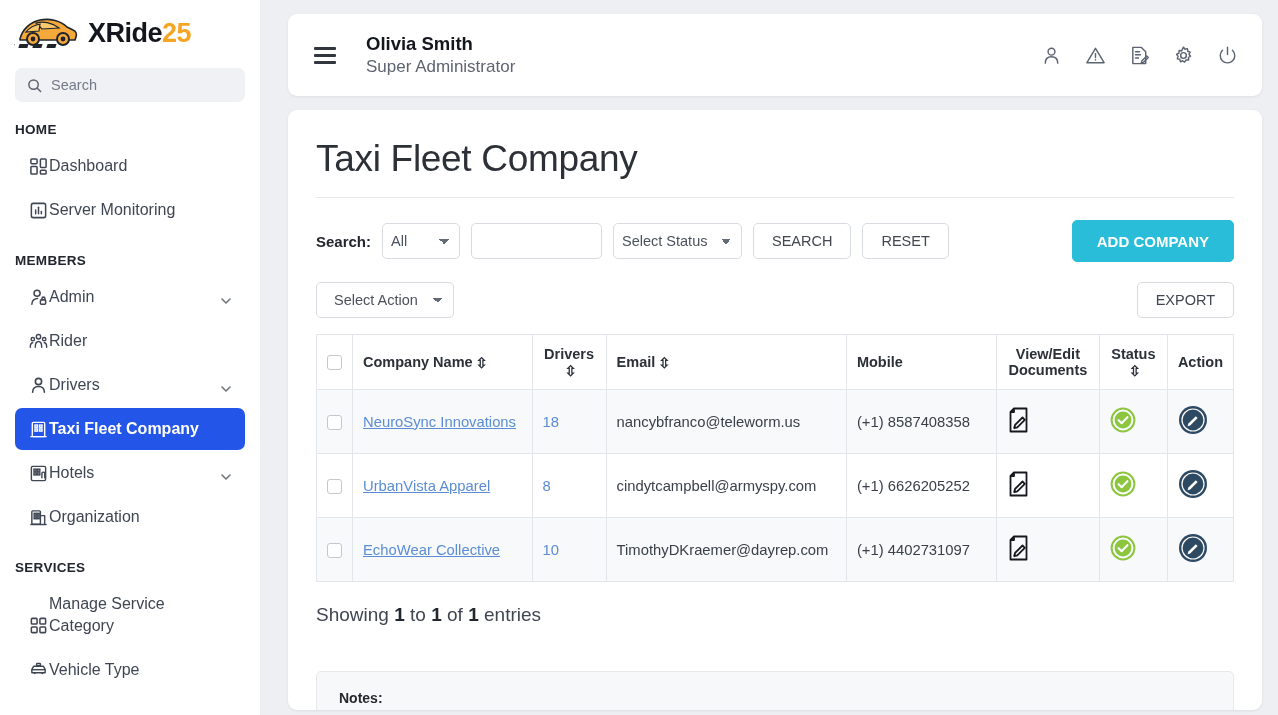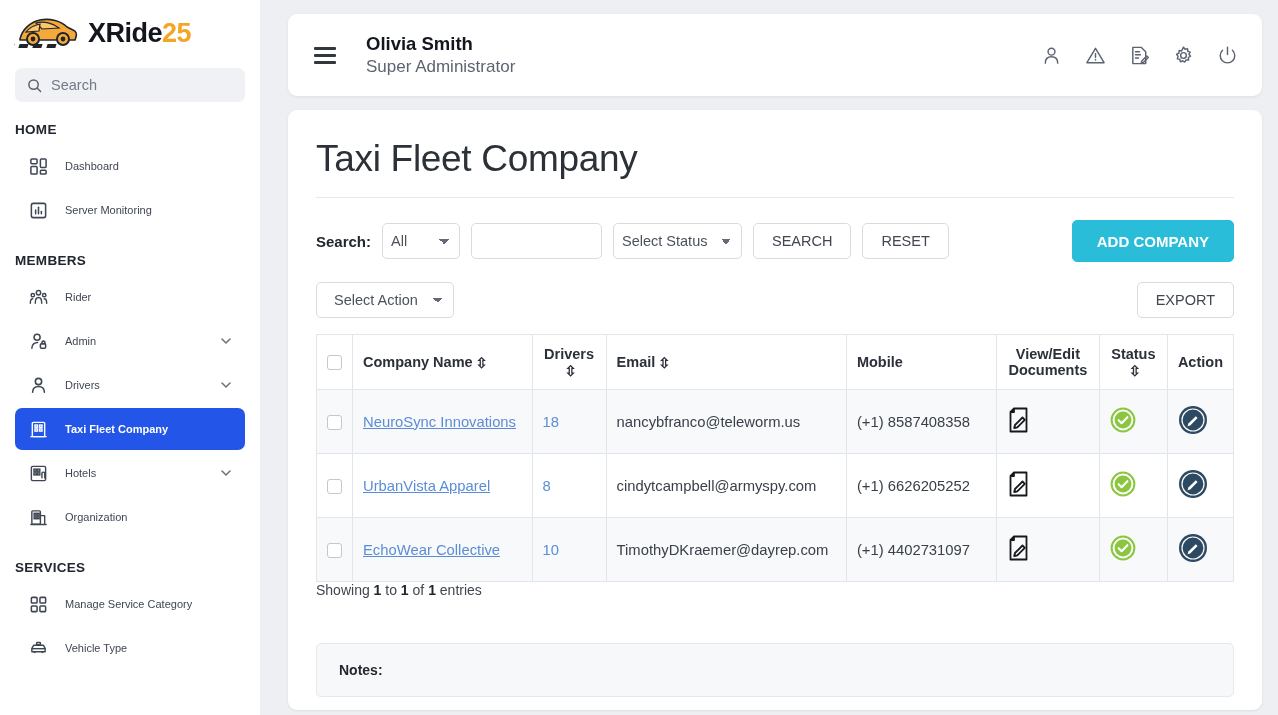--- a/index.html
+++ b/index.html
@@ -49,27 +49,26 @@
   }
   .search-box input::placeholder { color: #737a87; }
 
   .nav-section {
     font-size: 13.5px; font-weight: bold;
     color: #22262e;
     letter-spacing: 0.3px;
     padding: 20px 0 6px 15px;
   }
   .nav-item {
-    display: flex; align-items: center;
-    gap: 16px;
+    display: flex; align-items: flex-end;
     margin: 2px 15px;
     padding: 10px 12px;
     border-radius: 7px;
     color: #3f4653;
-    font-size: 11px;
+    font-size: 16px;
     cursor: pointer;
     line-height: 1.35;
   }
   .nav-item .ico {
     width: 22px; height: 22px; flex-shrink: 0;
     display: flex; align-items: center; justify-content: center;
   }
   .nav-item .label { flex: 1; }
   .nav-item .chev { width: 14px; flex-shrink: 0; opacity: .75; }
   .nav-item.active {
@@ -196,21 +195,21 @@
     color: #5b8dd6; text-decoration: underline; cursor: pointer; font-size: 14.8px;
   }
   .drivers-link { color: #5b8dd6; cursor: pointer; font-size: 14.8px; }
   input[type=checkbox] {
     width: 15px; height: 15px; cursor: pointer;
     appearance: none; -webkit-appearance: none;
     border: 1px solid #c3c8d0; border-radius: 3px;
     background: #fff; vertical-align: middle;
   }
   .showing {
-    font-size: 14px; color: #3f4551;
+    margin-top: 22px; font-size: 19px; color: #3f4551;
   }
   .showing b { color: #22262e; }
 
   .notes {
     margin-top: 45px;
     background: #f7f8f9;
     border: 1px solid #e6e8ec;
     border-radius: 5px;
     padding: 18px 22px;
   }
@@ -271,45 +270,45 @@
         <line x1="13" y1="13.5" x2="13" y2="11" stroke-linecap="round"></line>
       </svg>
     </span>
     <span class="label">Server Monitoring</span>
   </div>
 
   <div class="nav-section">MEMBERS</div>
 
   <div class="nav-item">
     <span class="ico">
+      <svg width="19" height="19" viewBox="0 0 20 20" fill="none" stroke="#3f4653" stroke-width="1.6">
+        <circle cx="8.5" cy="5.5" r="3.2"></circle>
+        <path d="M3 17 C3 12.8 6 11 9 11" stroke-linecap="round"></path>
+        <rect x="12" y="12.5" width="5.5" height="4.5" rx="1"></rect>
+        <path d="M13.6 12.5 V11.2 a1.6 1.6 0 0 1 3.2 0 V12.5"></path>
+      </svg>
+    </span>
+    <span class="label">Admin</span>
+    <svg class="chev" viewBox="0 0 14 14" fill="none" stroke="#3f4653" stroke-width="1.6">
+        <path d="M3 5 L7 9 L11 5" stroke-linecap="round" stroke-linejoin="round"></path>
+      </svg>
+  </div>
+
+  <div class="nav-item">
+    <span class="ico">
       <svg width="19" height="19" viewBox="0 0 20 20" fill="none" stroke="#3f4653" stroke-width="1.5">
         <circle cx="10" cy="5" r="2.3"></circle>
           <path d="M6.6 16 C6.6 11.8 8 10 10 10 C12 10 13.4 11.8 13.4 16" stroke-linecap="round"></path>
         <circle cx="4" cy="7.5" r="1.8"></circle>
           <path d="M1.4 16 C1.4 12.6 2.3 11.4 4 11.4" stroke-linecap="round"></path>
         <circle cx="16" cy="7.5" r="1.8"></circle>
           <path d="M18.6 16 C18.6 12.6 17.7 11.4 16 11.4" stroke-linecap="round"></path>
       </svg>
     </span>
     <span class="label">Rider</span>
-  </div>
-
-  <div class="nav-item">
-    <span class="ico">
-      <svg width="19" height="19" viewBox="0 0 20 20" fill="none" stroke="#3f4653" stroke-width="1.6">
-        <circle cx="8.5" cy="5.5" r="3.2"></circle>
-        <path d="M3 17 C3 12.8 6 11 9 11" stroke-linecap="round"></path>
-        <rect x="12" y="12.5" width="5.5" height="4.5" rx="1"></rect>
-        <path d="M13.6 12.5 V11.2 a1.6 1.6 0 0 1 3.2 0 V12.5"></path>
-      </svg>
-    </span>
-    <span class="label">Admin</span>
-    <svg class="chev" viewBox="0 0 14 14" fill="none" stroke="#3f4653" stroke-width="1.6">
-        <path d="M3 5 L7 9 L11 5" stroke-linecap="round" stroke-linejoin="round"></path>
-      </svg>
   </div>
 
   <div class="nav-item">
     <span class="ico">
       <svg width="19" height="19" viewBox="0 0 20 20" fill="none" stroke="#3f4653" stroke-width="1.7">
         <circle cx="10" cy="5.8" r="3.3"></circle>
         <path d="M3.8 17 C3.8 12.6 6.6 11 10 11 C13.4 11 16.2 12.6 16.2 17" stroke-linecap="round"></path>
       </svg>
     </span>
     <span class="label">Drivers</span>

